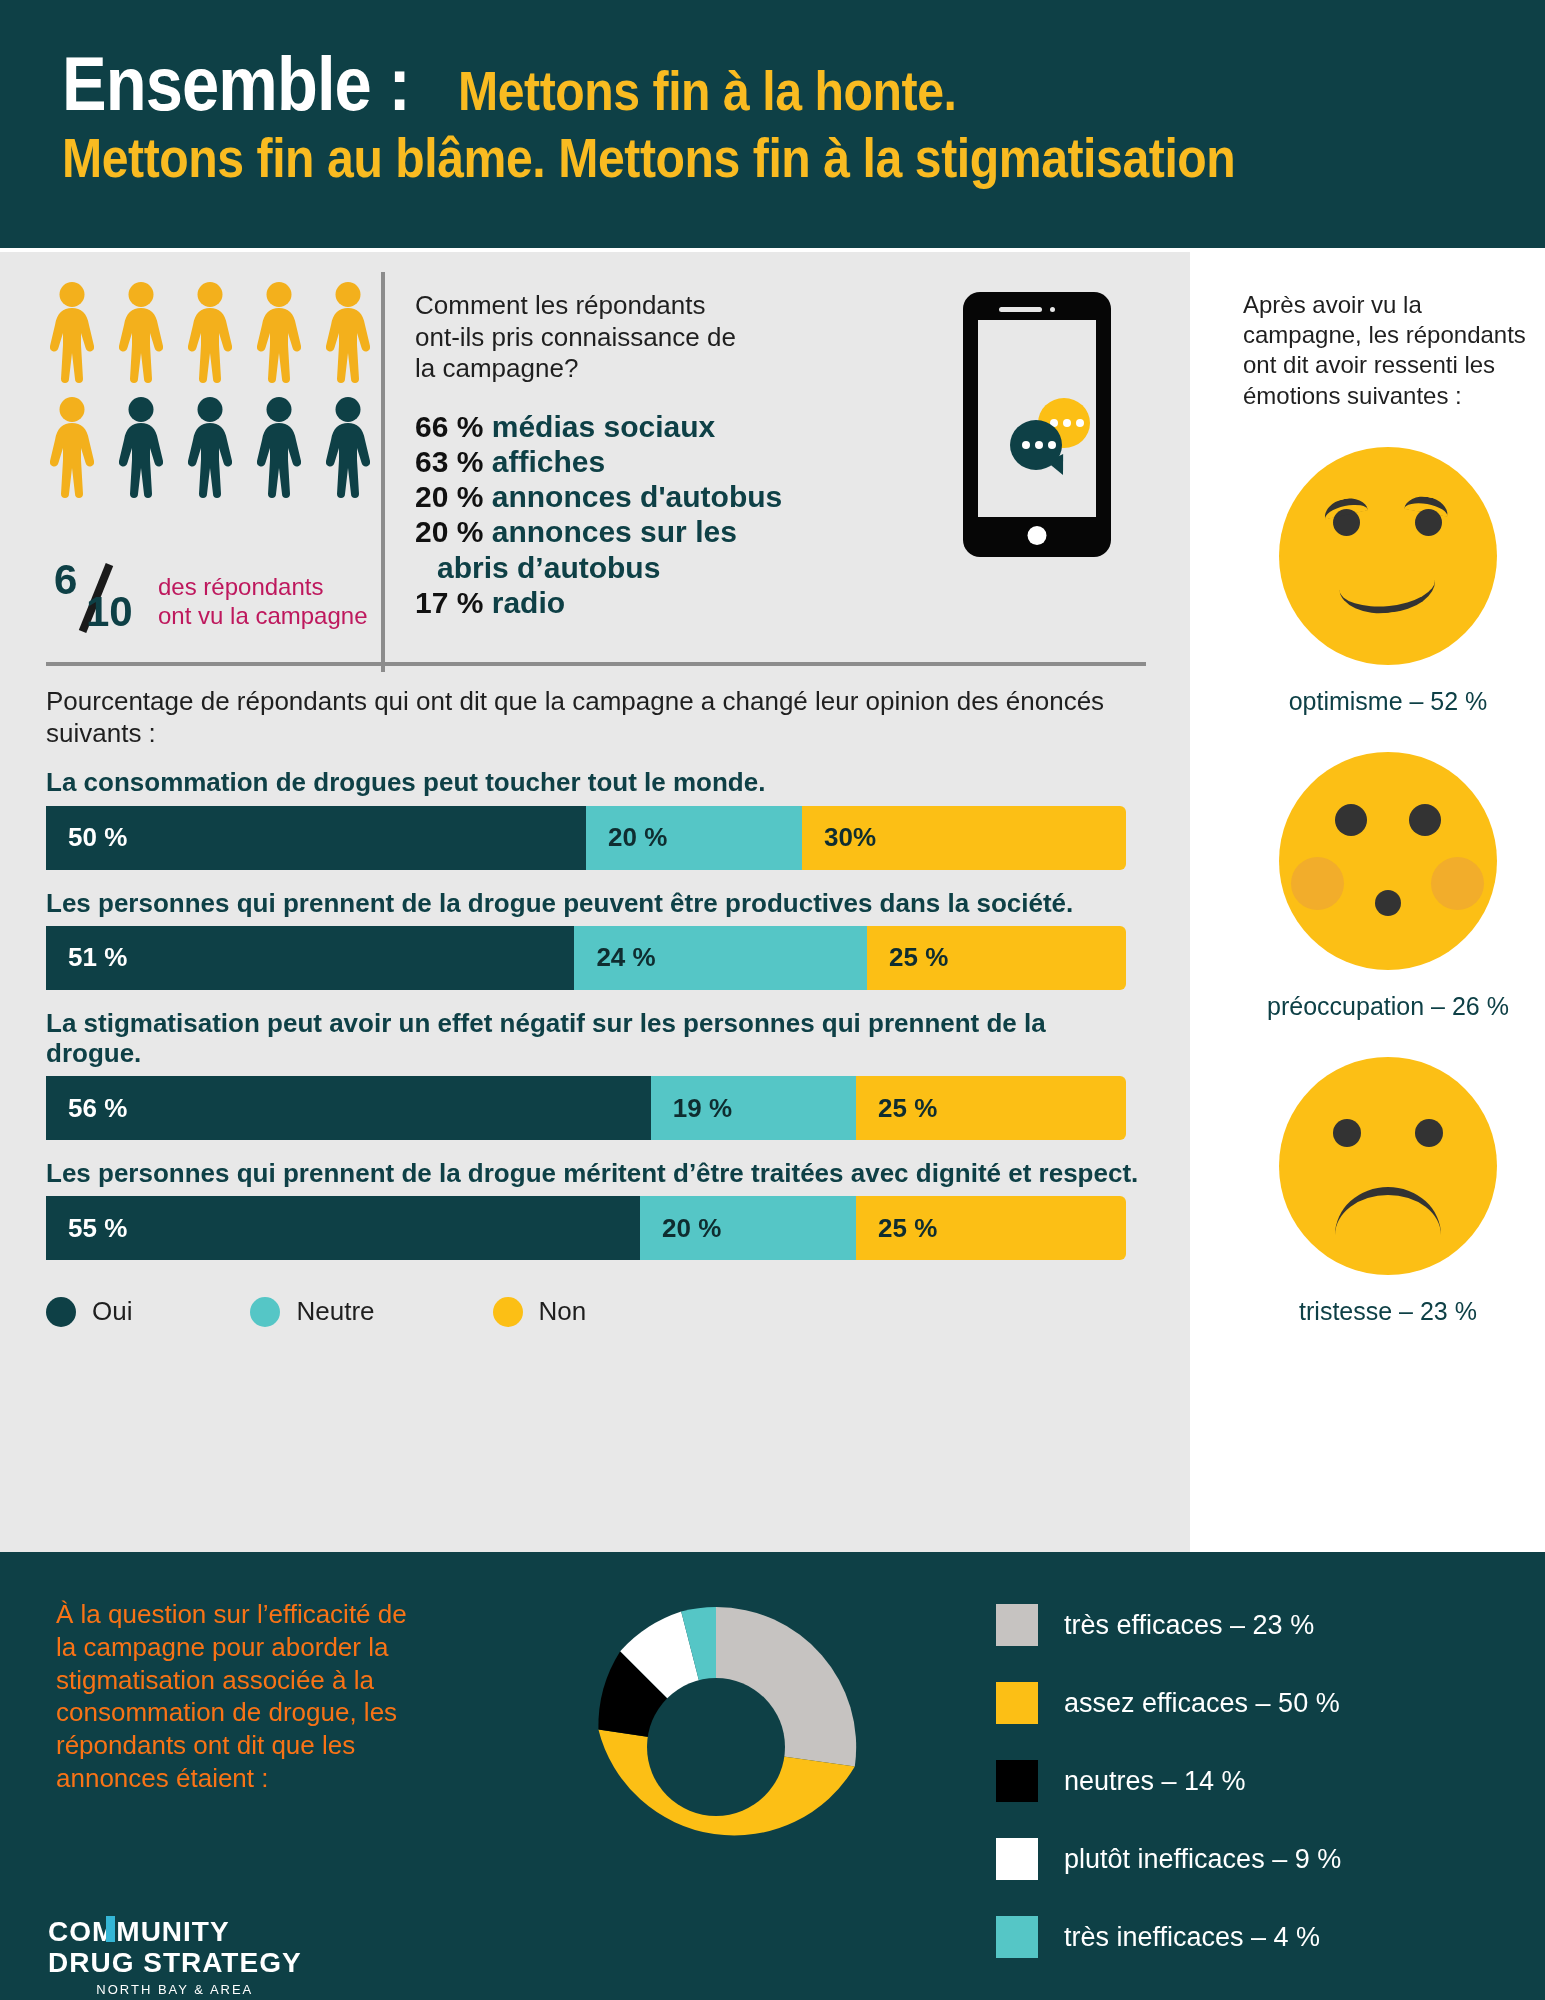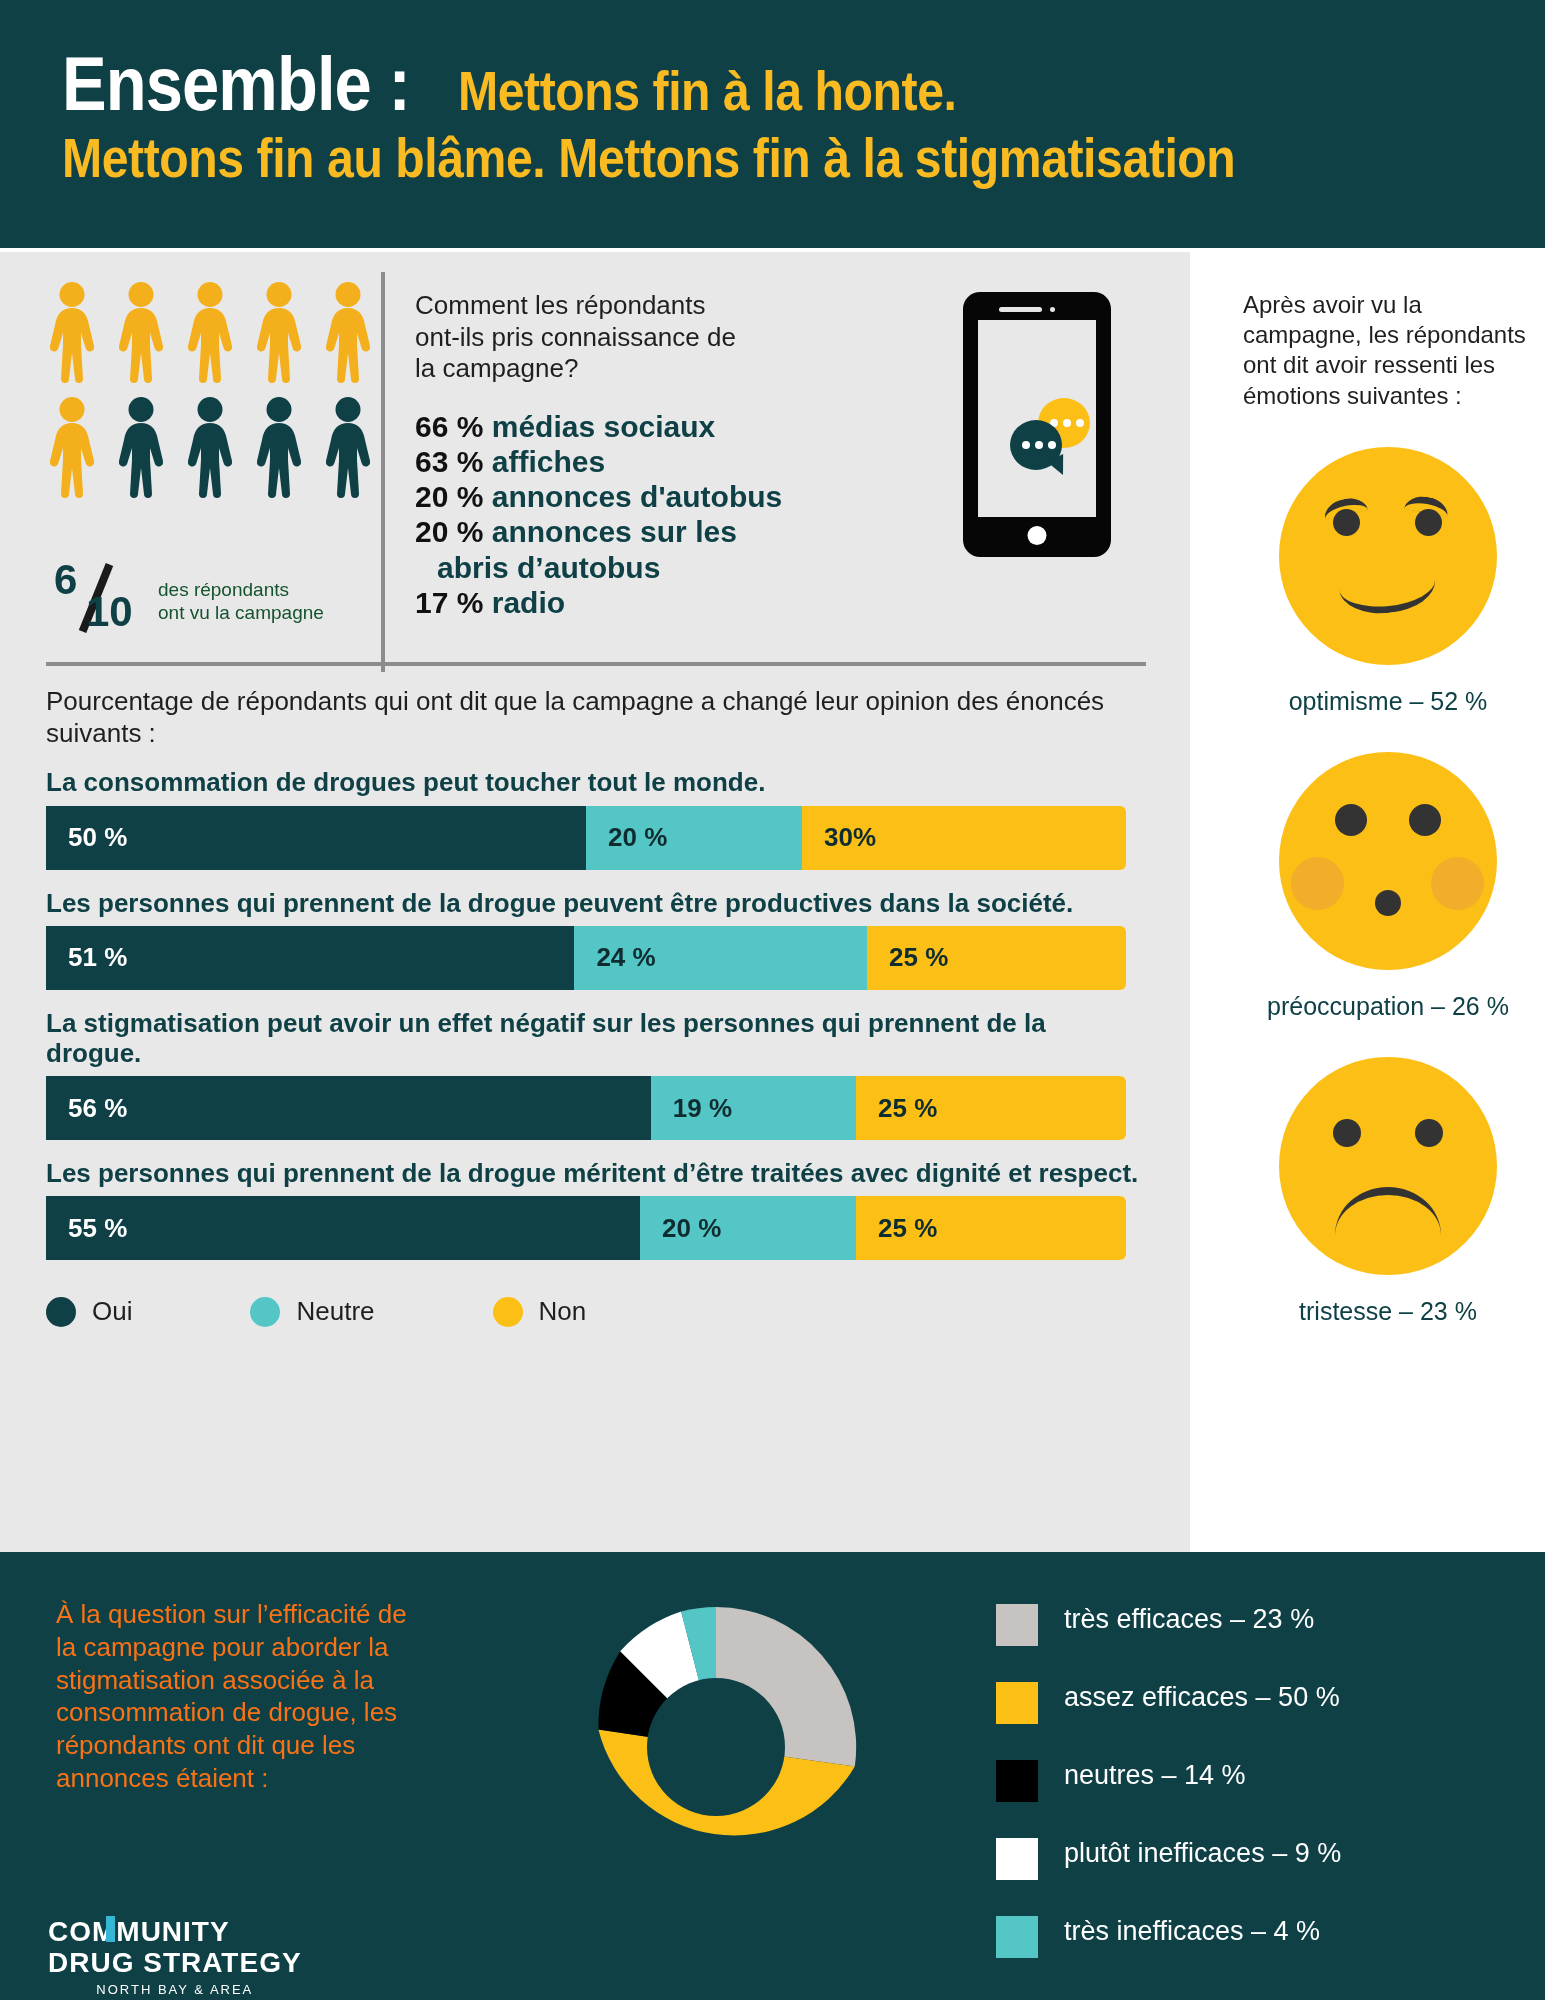--- a/index.html
+++ b/index.html
@@ -89,21 +89,21 @@
     font-family:"Liberation Sans Narrow","Liberation Sans",sans-serif;
     font-weight:bold; font-size:42px; color:var(--teal);
   }
   .frac .slash{
     position:absolute; left:44px; top:2px;
     width:8px; height:72px; background:#1a1a1a;
     transform:rotate(22deg); transform-origin:center;
   }
   .frac-text{
     margin-left:18px;
-    font-size:19px; line-height:1.22; color:#14532d;margin-top:8px;
+    font-size:24px; line-height:1.22; color:#be185d;margin-top:8px;
   }
 
   
   .vdiv{
     position:absolute; left:381px; top:272px;
     width:4px; height:400px; background:#8c8c8c;
   }
   
   .hdiv{
     position:absolute; left:46px; top:662px;
@@ -207,21 +207,21 @@
   .btext{
     position:absolute; left:56px; top:46px; width:360px;
     font-size:26px; line-height:1.26; color:#f97316;
   }
   .donut{ position:absolute; left:566px; top:45px; width:300px; height:300px; }
   .donut-hole{
     position:absolute; left:50%; top:50%; transform:translate(-50%,-50%);
     width:138px; height:138px; border-radius:50%; background:var(--teal);
   }
   .blegend{ position:absolute; left:980px; top:52px; }
-  .bl-item{ display:flex; align-items:flex-start; margin-bottom:36px;padding-left:16px; }
+  .bl-item{ display:flex; align-items:center; margin-bottom:36px;padding-left:16px; }
   .bl-sw{ width:42px; height:42px; }
   .bl-lab{ font-size:27px; color:#ffffff; margin-left:26px; white-space:nowrap; }
 
   
   .logo{ position:absolute; left:48px; top:330px;margin-top:36px; }
   .logo-l1{
     font-family:"Liberation Sans Narrow","Liberation Sans",sans-serif;
     font-weight:bold; font-size:28px; color:#ffffff; letter-spacing:1px; line-height:1.0;
   }
   .logo-l2{

